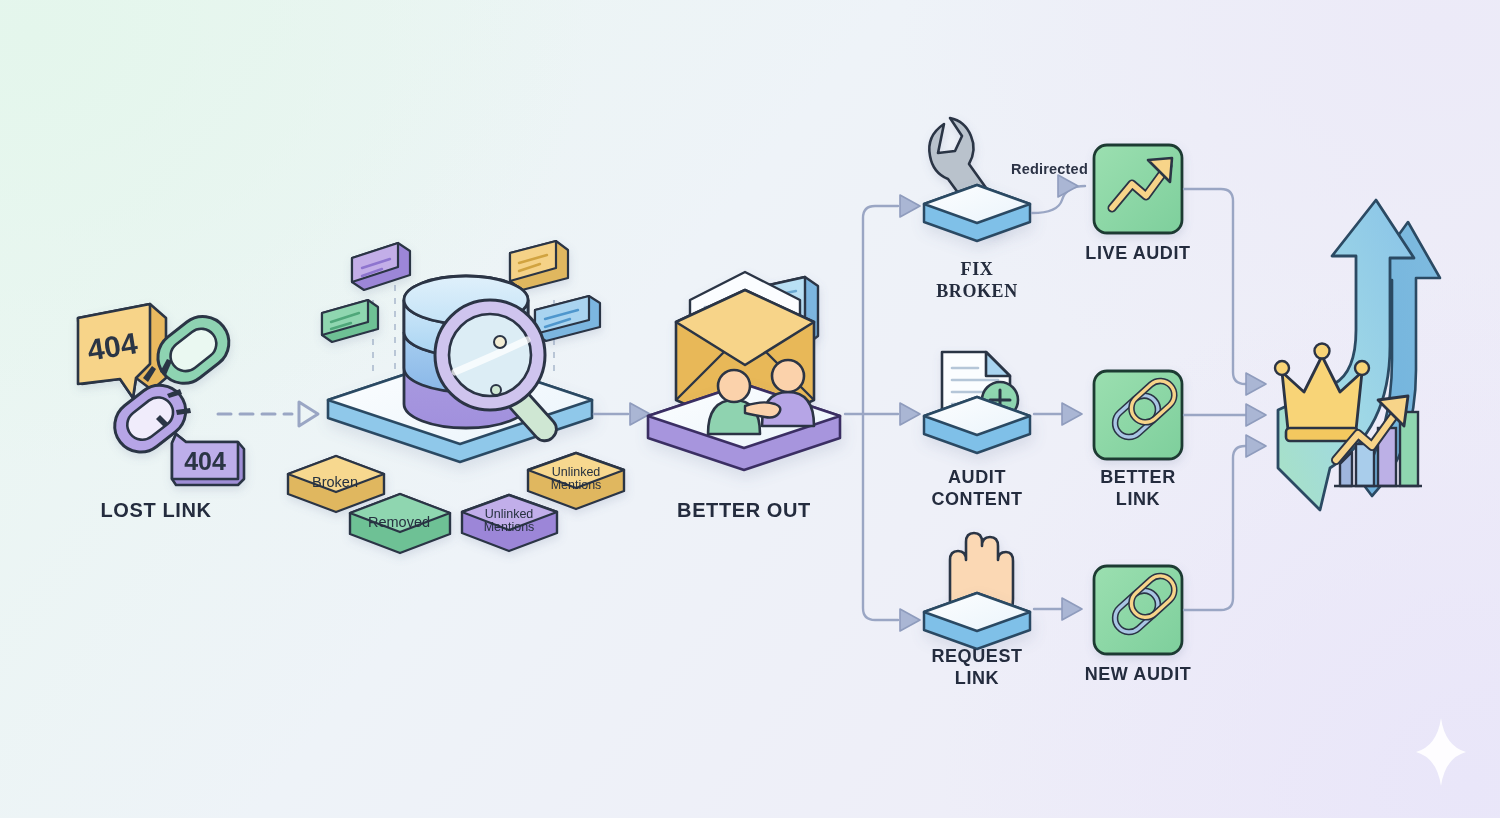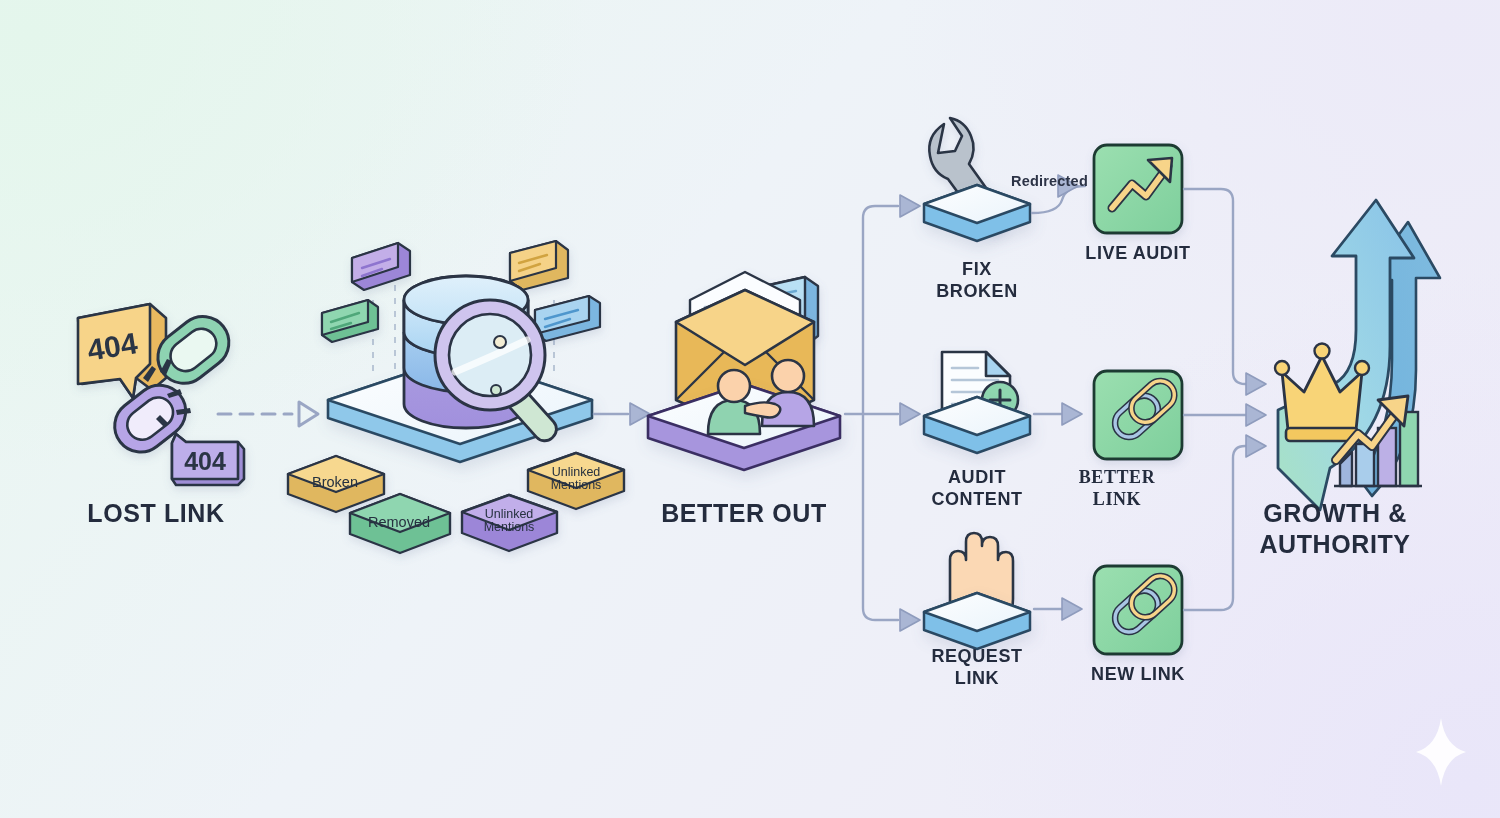--- a/index.html
+++ b/index.html
@@ -21,29 +21,28 @@
   .stage-label {
     position: absolute;
     color: #242c3e;
     font-weight: bold;
     text-align: center;
     letter-spacing: .6px;
     line-height: 1.22;
     white-space: pre-line;
     user-select: none;
   }
-  .lbl-big { font-size: 25px; }
+  .lbl-big { font-size: 20px; }
   .lbl-mid { font-size: 18px; }
   .edge-label {
     position: absolute;
     color: #2c3346;
     font-size: 14.5px;
     font-weight: bold;
     letter-spacing: .2px;
-    margin-top: 12px;
   }
   .badge-text {
     fill: #25303f;
     font-family: "Liberation Sans", sans-serif;
     font-weight: normal;
     text-anchor: middle;
   }
 </style>
 </head>
 <body>
@@ -392,29 +391,27 @@
     </g>
   </svg>
 
   <div class="stage-label lbl-big" style="left:56px; top:498px; width:200px;">LOST LINK</div>
 
 
   <div class="stage-label lbl-big" style="left:644px; top:498px; width:200px;">BETTER OUT</div>
 
   <div class="edge-label" style="left:1011px; top:161px;">Redirected</div>
 
-  <div class="stage-label lbl-mid" style="left:877px; top:259px; width:200px;">FIX
+  <div class="stage-label lbl-mid" style="left:877px; top:259px; width:200px;font-family:Liberation Serif, serif;">FIX
 BROKEN</div>
   <div class="stage-label lbl-mid" style="left:1038px; top:243px; width:200px;">LIVE AUDIT</div>
 
   <div class="stage-label lbl-mid" style="left:877px; top:467px; width:200px;">AUDIT
 CONTENT</div>
-  <div class="stage-label lbl-mid" style="left:1017px; top:467px; width:200px;font-family:Liberation Serif, serif;">BETTER
+  <div class="stage-label lbl-mid" style="left:1038px; top:467px; width:200px;">BETTER
 LINK</div>
 
   <div class="stage-label lbl-mid" style="left:877px; top:646px; width:200px;">REQUEST
 LINK</div>
-  <div class="stage-label lbl-mid" style="left:1038px; top:664px; width:200px;">NEW LINK</div>
-
-  <div class="stage-label lbl-big" style="left:1235px; top:498px; width:200px;">GROWTH &amp;
-AUTHORITY</div>
+  <div class="stage-label lbl-mid" style="left:1038px; top:664px; width:200px;">NEW AUDIT</div>
+
 
 </div>
 
 </body></html>

